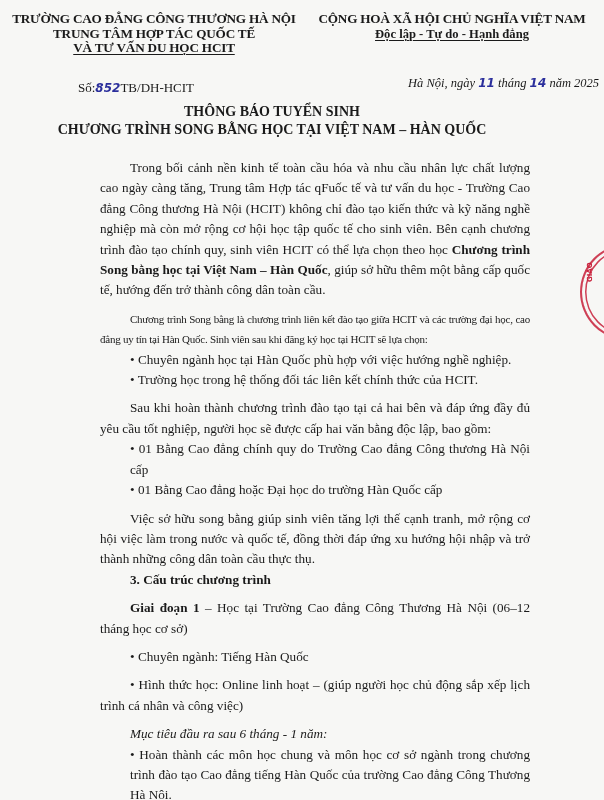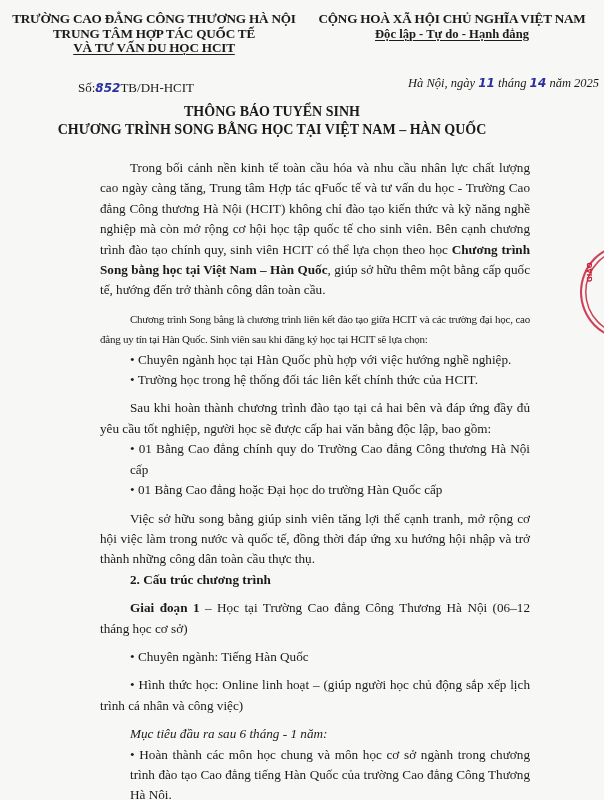--- a/index.html
+++ b/index.html
@@ -70,21 +70,21 @@
   <p class="p indent"><span>Trong bối cảnh nền kinh tế toàn cầu hóa và nhu cầu nhân lực chất lượng cao ngày càng tăng, Trung tâm Hợp tác qFuốc tế và tư vấn du học - Trường Cao đẳng Công thương Hà Nội (HCIT) không chỉ đào tạo kiến thức và kỹ năng nghề nghiệp mà còn mở rộng cơ hội học tập quốc tế cho sinh viên. Bên cạnh chương trình đào tạo chính quy, sinh viên HCIT có thể lựa chọn theo học </span><b>Chương trình Song bằng học tại Việt Nam – Hàn Quốc</b><span>, giúp sở hữu thêm một bằng cấp quốc tế, hướng đến trở thành công dân toàn cầu.</span></p>
 
   <p class="p indent" style="font-size:11px; letter-spacing:-0.25px;">Chương trình Song bằng là chương trình liên kết đào tạo giữa HCIT và các trường đại học, cao đẳng uy tín tại Hàn Quốc. Sinh viên sau khi đăng ký học tại HCIT sẽ lựa chọn:</p>
   <p class="bullet"><span>•</span> <span>Chuyên ngành học tại Hàn Quốc phù hợp với việc hướng nghề nghiệp.</span></p>
   <p class="bullet"><span>•</span> <span>Trường học trong hệ thống đối tác liên kết chính thức của HCIT.</span></p>
   <p class="p indent">Sau khi hoàn thành chương trình đào tạo tại cả hai bên và đáp ứng đầy đủ yêu cầu tốt nghiệp, người học sẽ được cấp hai văn bằng độc lập, bao gồm:</p>
   <p class="bullet"><span>•</span> <span>01 Bằng Cao đẳng chính quy do Trường Cao đẳng Công thương Hà Nội cấp</span></p>
   <p class="bullet"><span>•</span> <span>01 Bằng Cao đẳng hoặc Đại học do trường Hàn Quốc cấp</span></p>
   <p class="p indent">Việc sở hữu song bằng giúp sinh viên tăng lợi thế cạnh tranh, mở rộng cơ hội việc làm trong nước và quốc tế, đồng thời đáp ứng xu hướng hội nhập và trở thành những công dân toàn cầu thực thụ.</p>
 
-  <p class="h">2. Cấu trúc chương trình</p>
+  <p class="h">3. Cấu trúc chương trình</p>
   <p class="p indent"><b>Giai đoạn 1</b><span> – Học tại Trường Cao đẳng Công Thương Hà Nội (06–12 tháng học cơ sở)</span></p>
   <p class="p indent"><span>•</span> <span>Chuyên ngành: Tiếng Hàn Quốc</span></p>
   <p class="p indent"><span>•</span> <span>Hình thức học: Online linh hoạt – (giúp người học chủ động sắp xếp lịch trình cá nhân và công việc)</span></p>
   <p class="p indent"><i>Mục tiêu đầu ra sau 6 tháng - 1 năm:</i></p>
   <p class="bullet"><span>•</span> <span>Hoàn thành các môn học chung và môn học cơ sở ngành trong chương trình đào tạo Cao đẳng tiếng Hàn Quốc của trường Cao đẳng Công Thương Hà Nội.</span></p>
 
 </div>
 
 <div class="stamp"></div>
 <div class="stamp-text">GIÁO</div>

